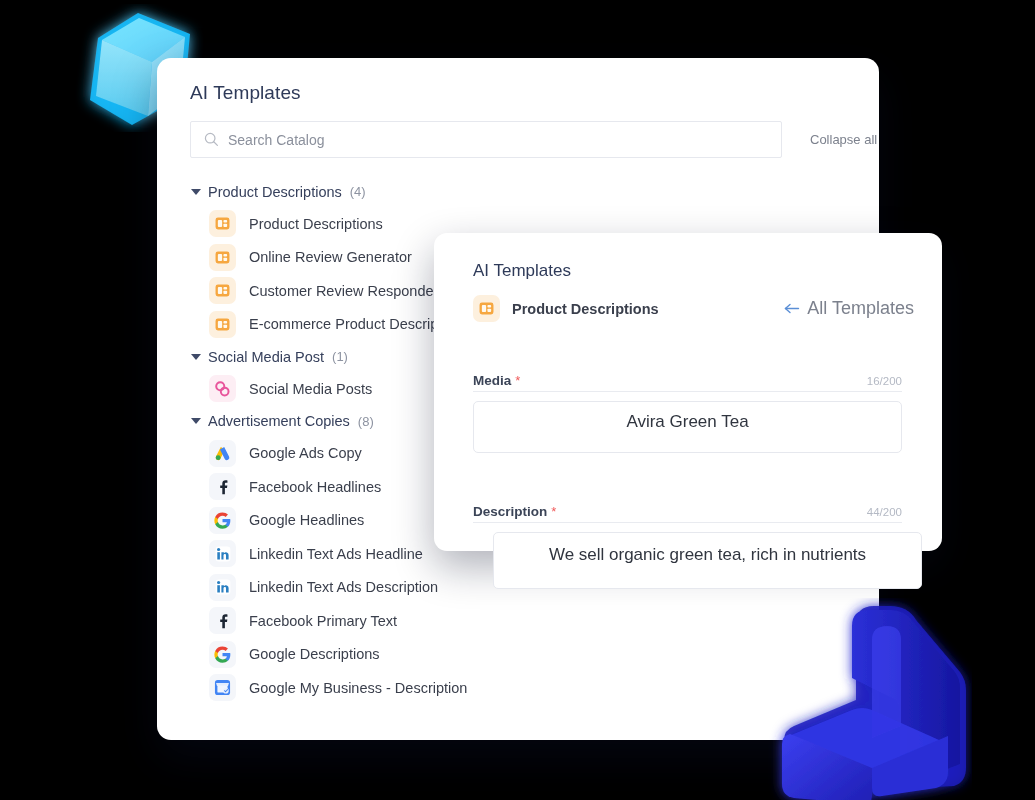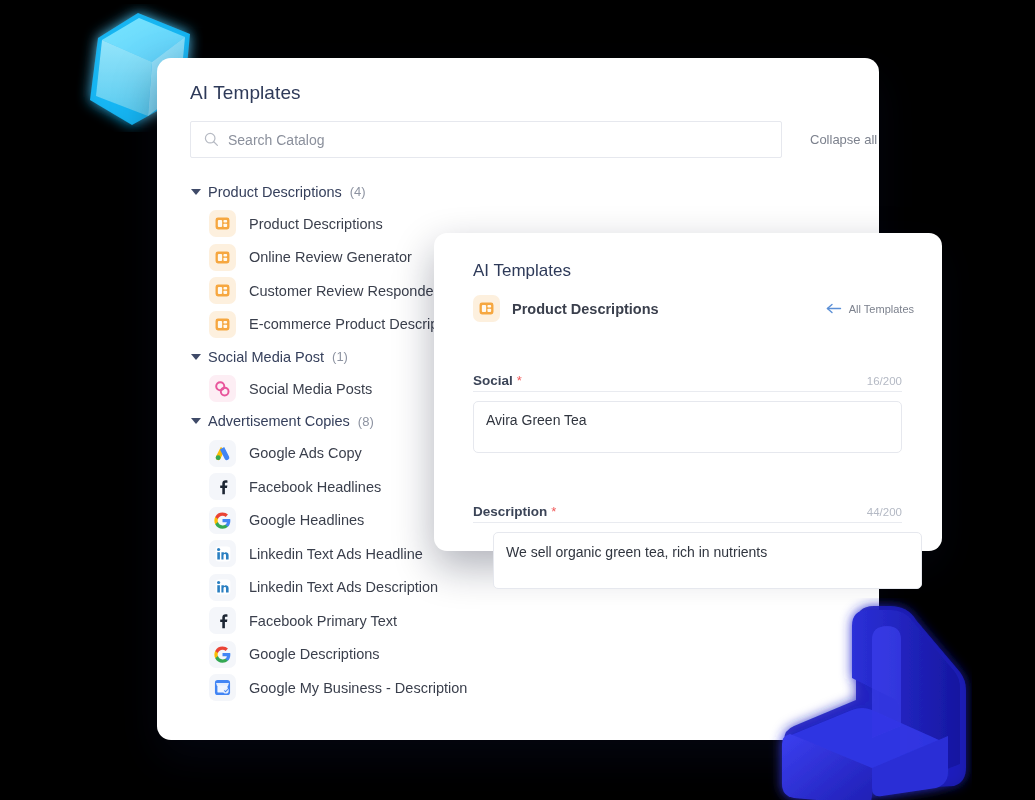--- a/index.html
+++ b/index.html
@@ -106,45 +106,46 @@
     padding: 28px 0 0 39px;
   }
   .detail-head {
     display: flex; align-items: center;
     padding: 14px 28px 0 39px;
   }
   .detail-head .tpl-icon { margin-right: 12px; }
   .detail-head-label { font-size: 14.5px; color: #3a3f4c; font-weight: 700; }
   #all-templates-link {
     margin-left: auto; display: flex; align-items: center; gap: 7px;
-    font-size: 11px; color: #7c818d; cursor: pointer;
+    font-size: 18px; color: #7c818d; cursor: pointer;
   }
   .back-arrow { display: block; }
 
   .field-block { padding: 13px 40px 0 39px; }
   .field-row {
     display: flex; align-items: baseline;
     border-bottom: 1px solid #e9ebf0;
     padding-bottom: 3px;
   }
   .field-label { font-size: 13.5px; color: #3b4457; font-weight: 700; }
   .req-star { color: #f05a5a; margin-left: 4px; font-size: 13px; }
   .field-counter { margin-left: auto; font-size: 11.5px; color: #b4b9c4; margin-top: 40px; }
   .field-input {
     margin-top: 9px;
     width: 100%;
     border: 1px solid #e6e8ee;
     border-radius: 5px;
     background: #fff;
     font-family: "Liberation Sans", sans-serif;
-    font-size: 14px; color: #30353f;
+    font-size: 17px; color: #30353f;
     padding: 10px 12px;
     outline: none;
     resize: none;
     display: block;
+    text-align: center;
   }
   #brand-input { height: 52px; }
   #description-input { height: 57px; line-height: 1.4; margin-left: 20px; }
 </style>
 </head>
 <body>
 
 <div class="stage">
 
   <svg class="deco" id="cube-deco" viewBox="0 0 142 128">
@@ -364,21 +365,21 @@
         <svg class="back-arrow" width="16" height="11" viewBox="0 0 16 11">
           <line x1="1.5" y1="5.5" x2="14.5" y2="5.5" stroke="#5b8fd6" stroke-width="1.4" stroke-linecap="round"></line>
           <polyline points="6,1.4 1.4,5.5 6,9.6" fill="none" stroke="#5b8fd6" stroke-width="1.4" stroke-linecap="round" stroke-linejoin="round"></polyline>
         </svg>
         <span>All Templates</span>
       </div>
     </div>
 
     <div class="field-block">
       <div class="field-row">
-        <span class="field-label">Social</span>
+        <span class="field-label">Media</span>
         <span class="req-star">*</span>
         <span class="field-counter">16/200</span>
       </div>
       <textarea class="field-input" id="brand-input" placeholder="" style="">Avira Green Tea</textarea>
     </div>
 
     <div class="field-block">
       <div class="field-row">
         <span class="field-label">Description</span>
         <span class="req-star">*</span>

